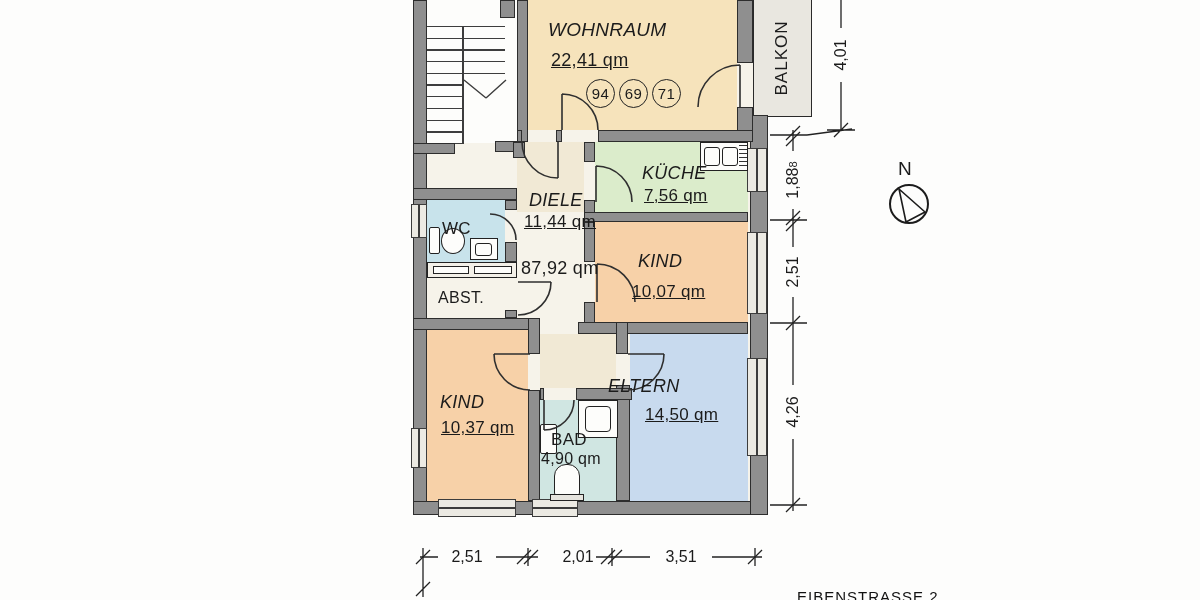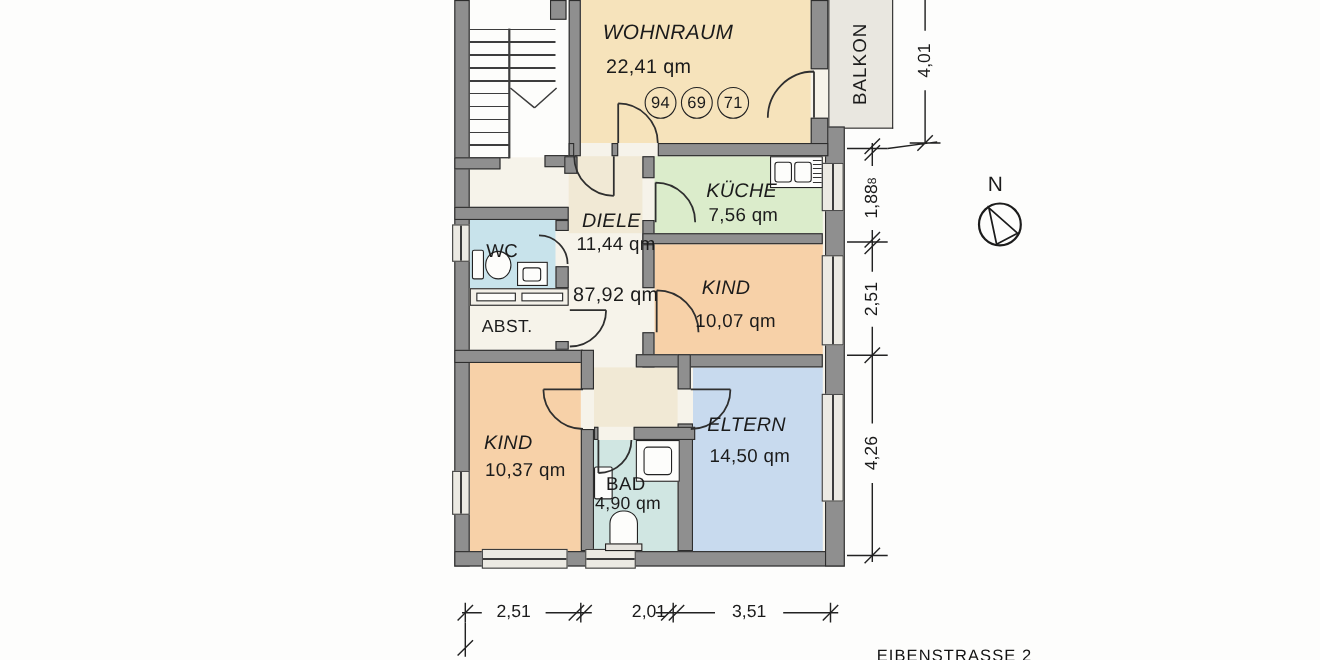--- a/index.html
+++ b/index.html
@@ -10,21 +10,21 @@
   .patch{position:absolute;z-index:2;}
   .wall{position:absolute;z-index:3;background:#8f8f8f;border:1px solid #2d2d2d;box-sizing:border-box;}
   .fix{position:absolute;z-index:4;background:#fdfdfb;border:1px solid #222;box-sizing:border-box;}
   .win{position:absolute;z-index:4;border:1px solid #3c3c3c;box-sizing:border-box;}
   .win-v{background:linear-gradient(to right, rgba(0,0,0,0) calc(50% - 1px), #3c3c3c calc(50% - 1px), #3c3c3c calc(50% + 1px), rgba(0,0,0,0) calc(50% + 1px)), #eceae3;}
   .win-h{background:linear-gradient(to bottom, rgba(0,0,0,0) calc(50% - 1px), #3c3c3c calc(50% - 1px), #3c3c3c calc(50% + 1px), rgba(0,0,0,0) calc(50% + 1px)), #eceae3;}
   .treads{position:absolute;z-index:2;background:repeating-linear-gradient(to bottom,#3d3d3d 0 1.3px, rgba(0,0,0,0) 1.3px 11.7px);}
   svg.overlay{position:absolute;left:0;top:0;z-index:6;pointer-events:none;}
   .lbl{position:absolute;z-index:7;white-space:nowrap;letter-spacing:0.3px;}
   .room-name{font-size:18px;font-style:italic;}
-  .room-area{font-size:17px;}
+  .room-area{font-size:17px;text-decoration:underline;}
   .vlabel{position:absolute;z-index:7;width:96px;height:20px;display:flex;align-items:center;justify-content:center;
           transform:translate(-50%,-50%) rotate(-90deg);font-size:16px;white-space:nowrap;}
   .vlabel sup{font-size:11px;line-height:0;}
   .dimlbl{position:absolute;z-index:7;width:60px;text-align:center;font-size:16px;transform:translate(-50%,-50%);}
   .unit-circle{display:inline-block;width:29px;height:29px;border:1.5px solid #222;border-radius:50%;
                text-align:center;line-height:27px;font-size:15px;margin-right:4px;background:rgba(255,255,255,0.0);box-sizing:border-box;}
   .balkon-wrap{position:absolute;left:753px;top:0;width:59px;height:115px;z-index:7;display:flex;align-items:center;justify-content:center;}
   .balkon-wrap span{transform:rotate(-90deg);font-size:17px;letter-spacing:1px;}
   .street{position:absolute;left:797px;top:588px;z-index:7;font-size:15px;letter-spacing:1px;color:#111;}
   .north-n{position:absolute;left:898px;top:158px;z-index:7;font-size:19px;}
@@ -164,21 +164,21 @@
 
   <div class="lbl" style="left:442px;top:219px;font-size:17px;">WC</div>
   <div class="lbl" style="left:438px;top:289px;font-size:16px;">ABST.</div>
 
   <div class="lbl room-name" style="left:638px;top:251px;">KIND</div>
   <div class="lbl room-area" style="left:632px;top:282px;">10,07 qm</div>
 
   <div class="lbl room-name" style="left:440px;top:392px;">KIND</div>
   <div class="lbl room-area" style="left:441px;top:418px;">10,37 qm</div>
 
-  <div class="lbl room-name" style="left:643px;top:376px;">ELTERN</div>
+  <div class="lbl room-name" style="left:608px;top:376px;">ELTERN</div>
   <div class="lbl room-area" style="left:645px;top:405px;">14,50 qm</div>
 
   <div class="lbl" style="left:551px;top:430px;font-size:17px;">BAD</div>
   <div class="lbl" style="left:541px;top:450px;font-size:16px;">4,90 qm</div>
 
   <div class="balkon-wrap">
       <span>BALKON</span>
     </div>
 
   <div class="vlabel" style="left:841px;top:55px;">
@@ -192,19 +192,19 @@
   <div class="vlabel" style="left:793px;top:272px;">
       <span>2,51</span>
       <sup></sup>
     </div>
   <div class="vlabel" style="left:793px;top:412px;">
       <span>4,26</span>
       <sup></sup>
     </div>
 
   <div class="dimlbl" style="left:467px;top:557px;">2,51</div>
-  <div class="dimlbl" style="left:590px;top:557px;">2,01</div>
+  <div class="dimlbl" style="left:578px;top:557px;">2,01</div>
   <div class="dimlbl" style="left:681px;top:557px;">3,51</div>
 
   <div class="north-n">N</div>
   <div class="street">EIBENSTRASSE 2</div>
 
 </div>
 
 </body></html>

